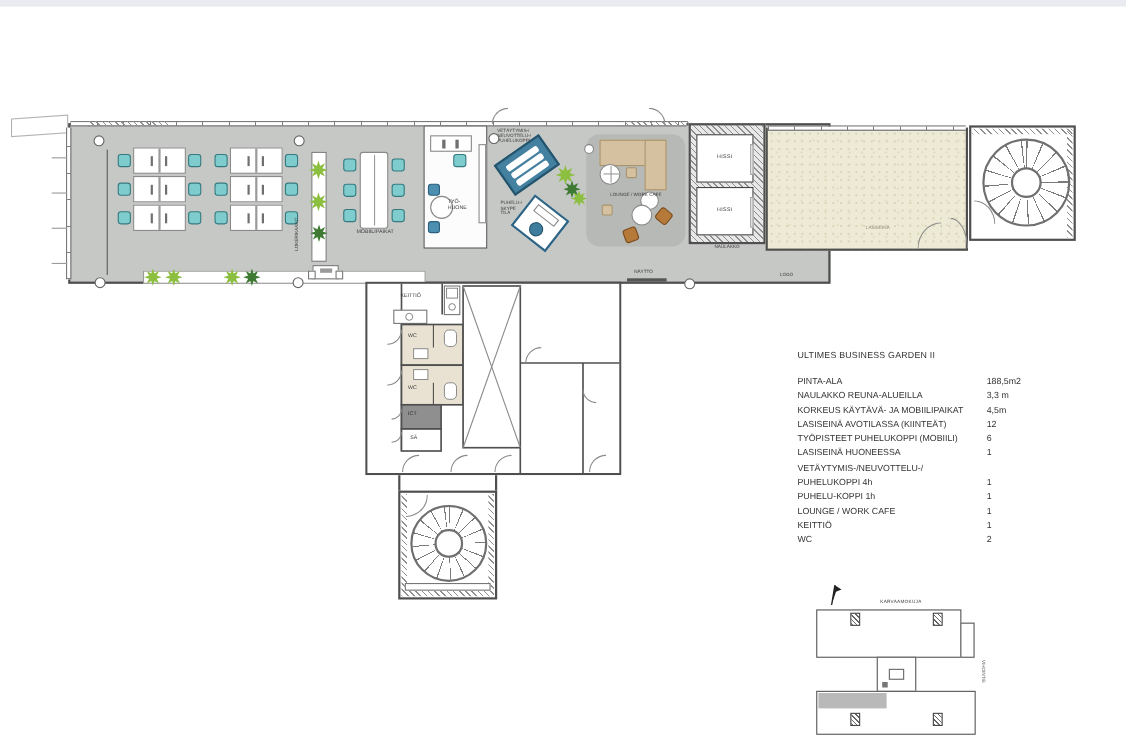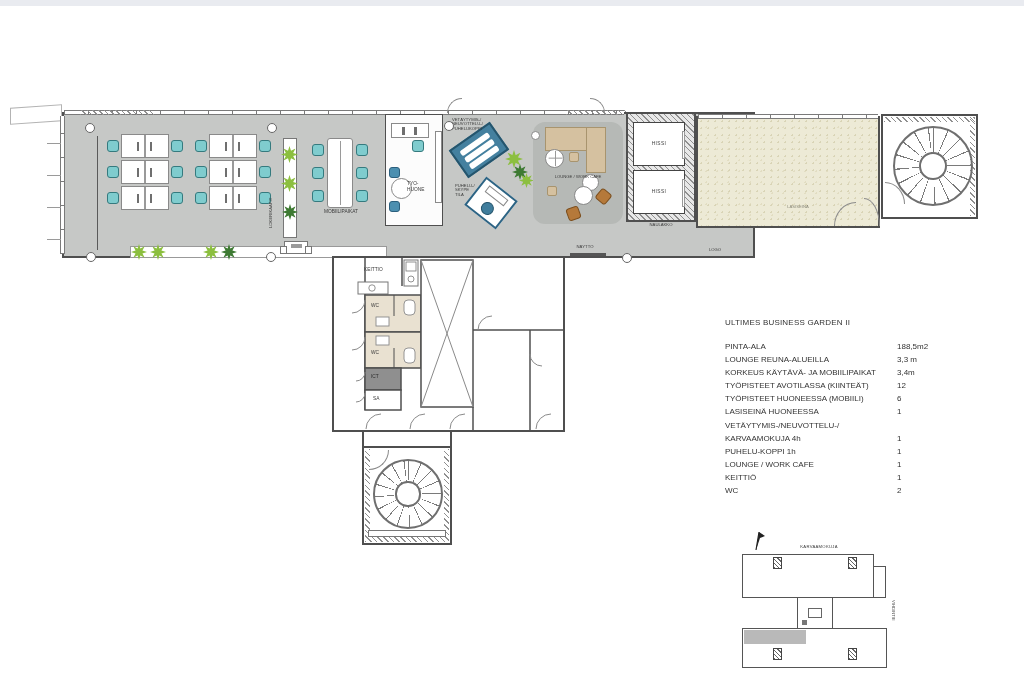--- a/index.html
+++ b/index.html
@@ -309,45 +309,45 @@
     <div class="abs" style="left:4px;bottom:6px;width:78px;height:7px;background:#fff;border:1px solid #777;box-sizing:border-box;"></div>
   </div>
 
   <div class="spec">
     <div class="title">ULTIMES BUSINESS GARDEN II</div>
     <div class="srow">
         <span class="sl">PINTA-ALA</span>
         <span class="sv">188,5m2</span>
       </div>
     <div class="srow">
-        <span class="sl">LOUNGE REUNA-ALUEILLA</span>
+        <span class="sl">NAULAKKO REUNA-ALUEILLA</span>
         <span class="sv">3,3 m</span>
       </div>
     <div class="srow">
         <span class="sl">KORKEUS KÄYTÄVÄ- JA MOBIILIPAIKAT</span>
-        <span class="sv">3,4m</span>
-      </div>
-    <div class="srow">
-        <span class="sl">TYÖPISTEET AVOTILASSA (KIINTEÄT)</span>
+        <span class="sv">4,5m</span>
+      </div>
+    <div class="srow">
+        <span class="sl">LASISEINÄ AVOTILASSA (KIINTEÄT)</span>
         <span class="sv">12</span>
       </div>
     <div class="srow">
-        <span class="sl">TYÖPISTEET HUONEESSA (MOBIILI)</span>
+        <span class="sl">TYÖPISTEET PUHELUKOPPI (MOBIILI)</span>
         <span class="sv">6</span>
       </div>
     <div class="srow">
         <span class="sl">LASISEINÄ HUONEESSA</span>
         <span class="sv">1</span>
       </div>
     <div class="srow">
         <span class="sl">VETÄYTYMIS-/NEUVOTTELU-/</span>
         <span class="sv"></span>
       </div>
     <div class="srow">
-        <span class="sl">KARVAAMOKUJA 4h</span>
+        <span class="sl">PUHELUKOPPI 4h</span>
         <span class="sv">1</span>
       </div>
     <div class="srow">
         <span class="sl">PUHELU-KOPPI 1h</span>
         <span class="sv">1</span>
       </div>
     <div class="srow">
         <span class="sl">LOUNGE / WORK CAFE</span>
         <span class="sv">1</span>
       </div>

